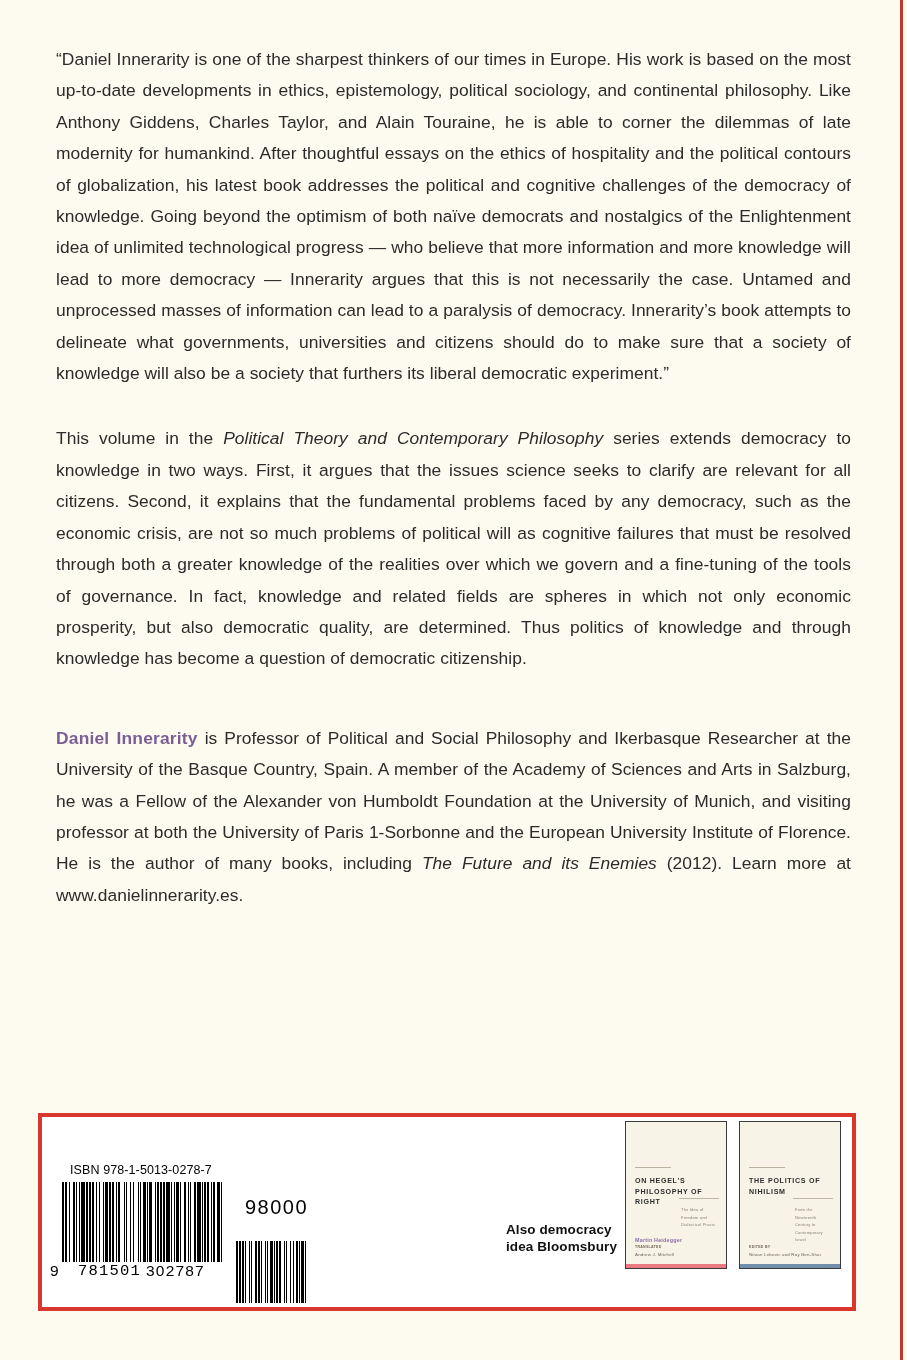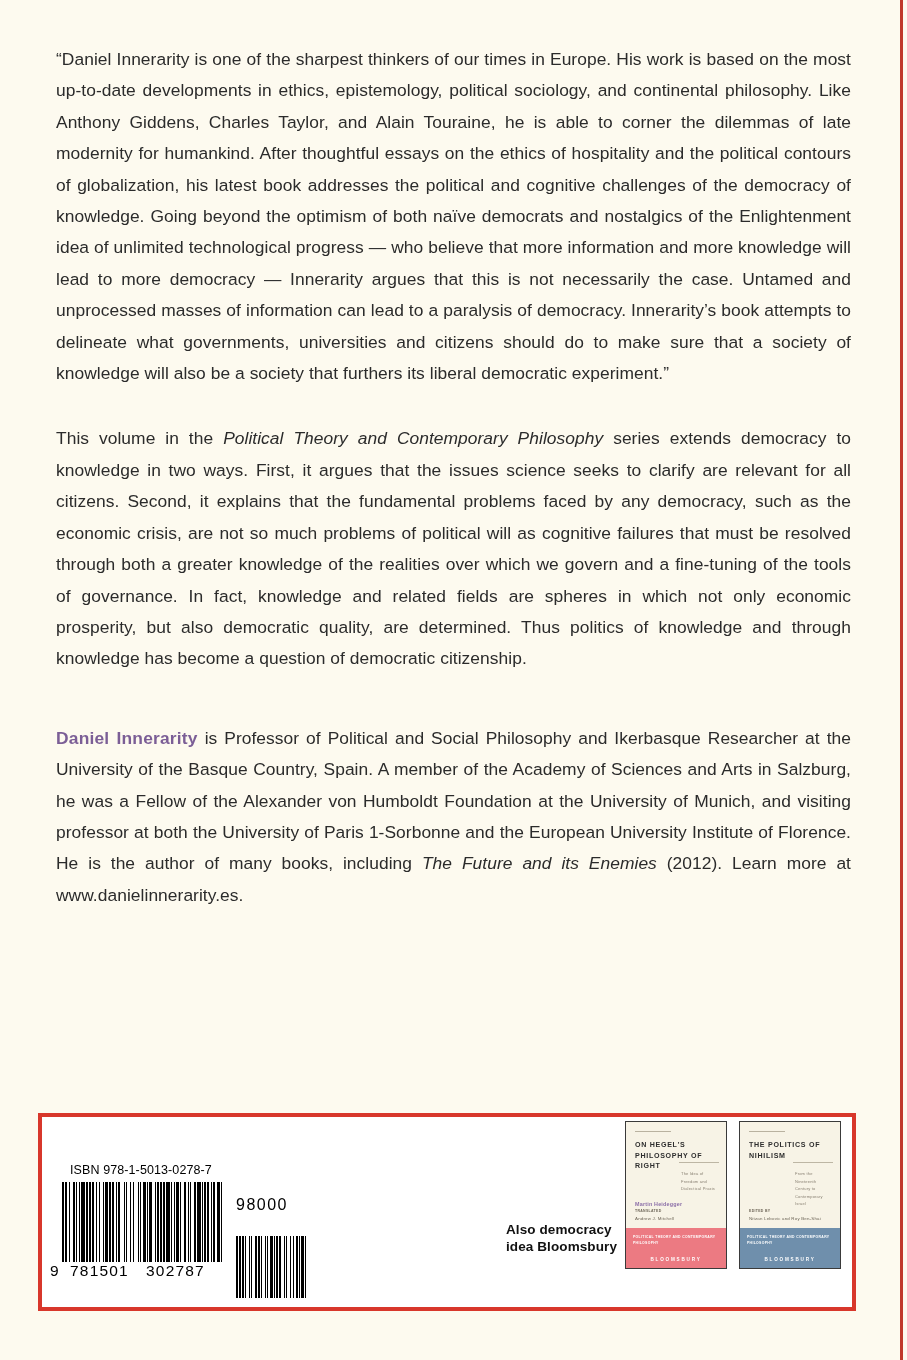--- a/index.html
+++ b/index.html
@@ -146,36 +146,36 @@
     height: 82px;
   }
   .bars span { display: block; background: #000; }
   #barcode-main-wrap { position: relative; }
   #addon-wrap {
     position: absolute;
     left: 174px;
     top: 16px;
   }
   #addon-digits {
-    font-size: 16px;
+    font-size: 20px;
     letter-spacing: 1.5px;
     color: #000;
-    text-align: left;
+    text-align: right;
     margin-bottom: 2px;
   }
   #barcode-digits {
     position: relative;
     width: 160px;
     height: 16px;
     font-size: 15.5px;
     letter-spacing: 1.2px;
     color: #000;
   }
   #barcode-digits .d1 { position: absolute; left: -12px; top: 0; }
-  #barcode-digits .d2 { position: absolute; left: 8px; top: 0; }
+  #barcode-digits .d2 { position: absolute; left: 16px; top: 0; font-family: Liberation Mono, monospace; }
   #barcode-digits .d3 { position: absolute; left: 84px; top: 0; }
 
   
   #also-available {
     position: absolute;
     left: 464px;
     top: 104px;
     font-size: 13.5px;
     font-weight: bold;
     line-height: 17px;
@@ -195,20 +195,21 @@
     overflow: hidden;
   }
   #mini-book-1 { left: 583px; }
   #mini-book-2 { left: 697px; }
   .mini-inner {
     position: relative;
     width: 100%;
     height: 100%;
     padding: 9px 16px 0 9px;
     box-sizing: border-box;
+    margin-top: 36px;
   }
   .mini-rule {
     width: 36px;
     height: 1px;
     background: #B9B2A0;
     margin-bottom: 8px;
   }
   .mini-title {
     font-size: 7.1px;
     font-weight: bold;

